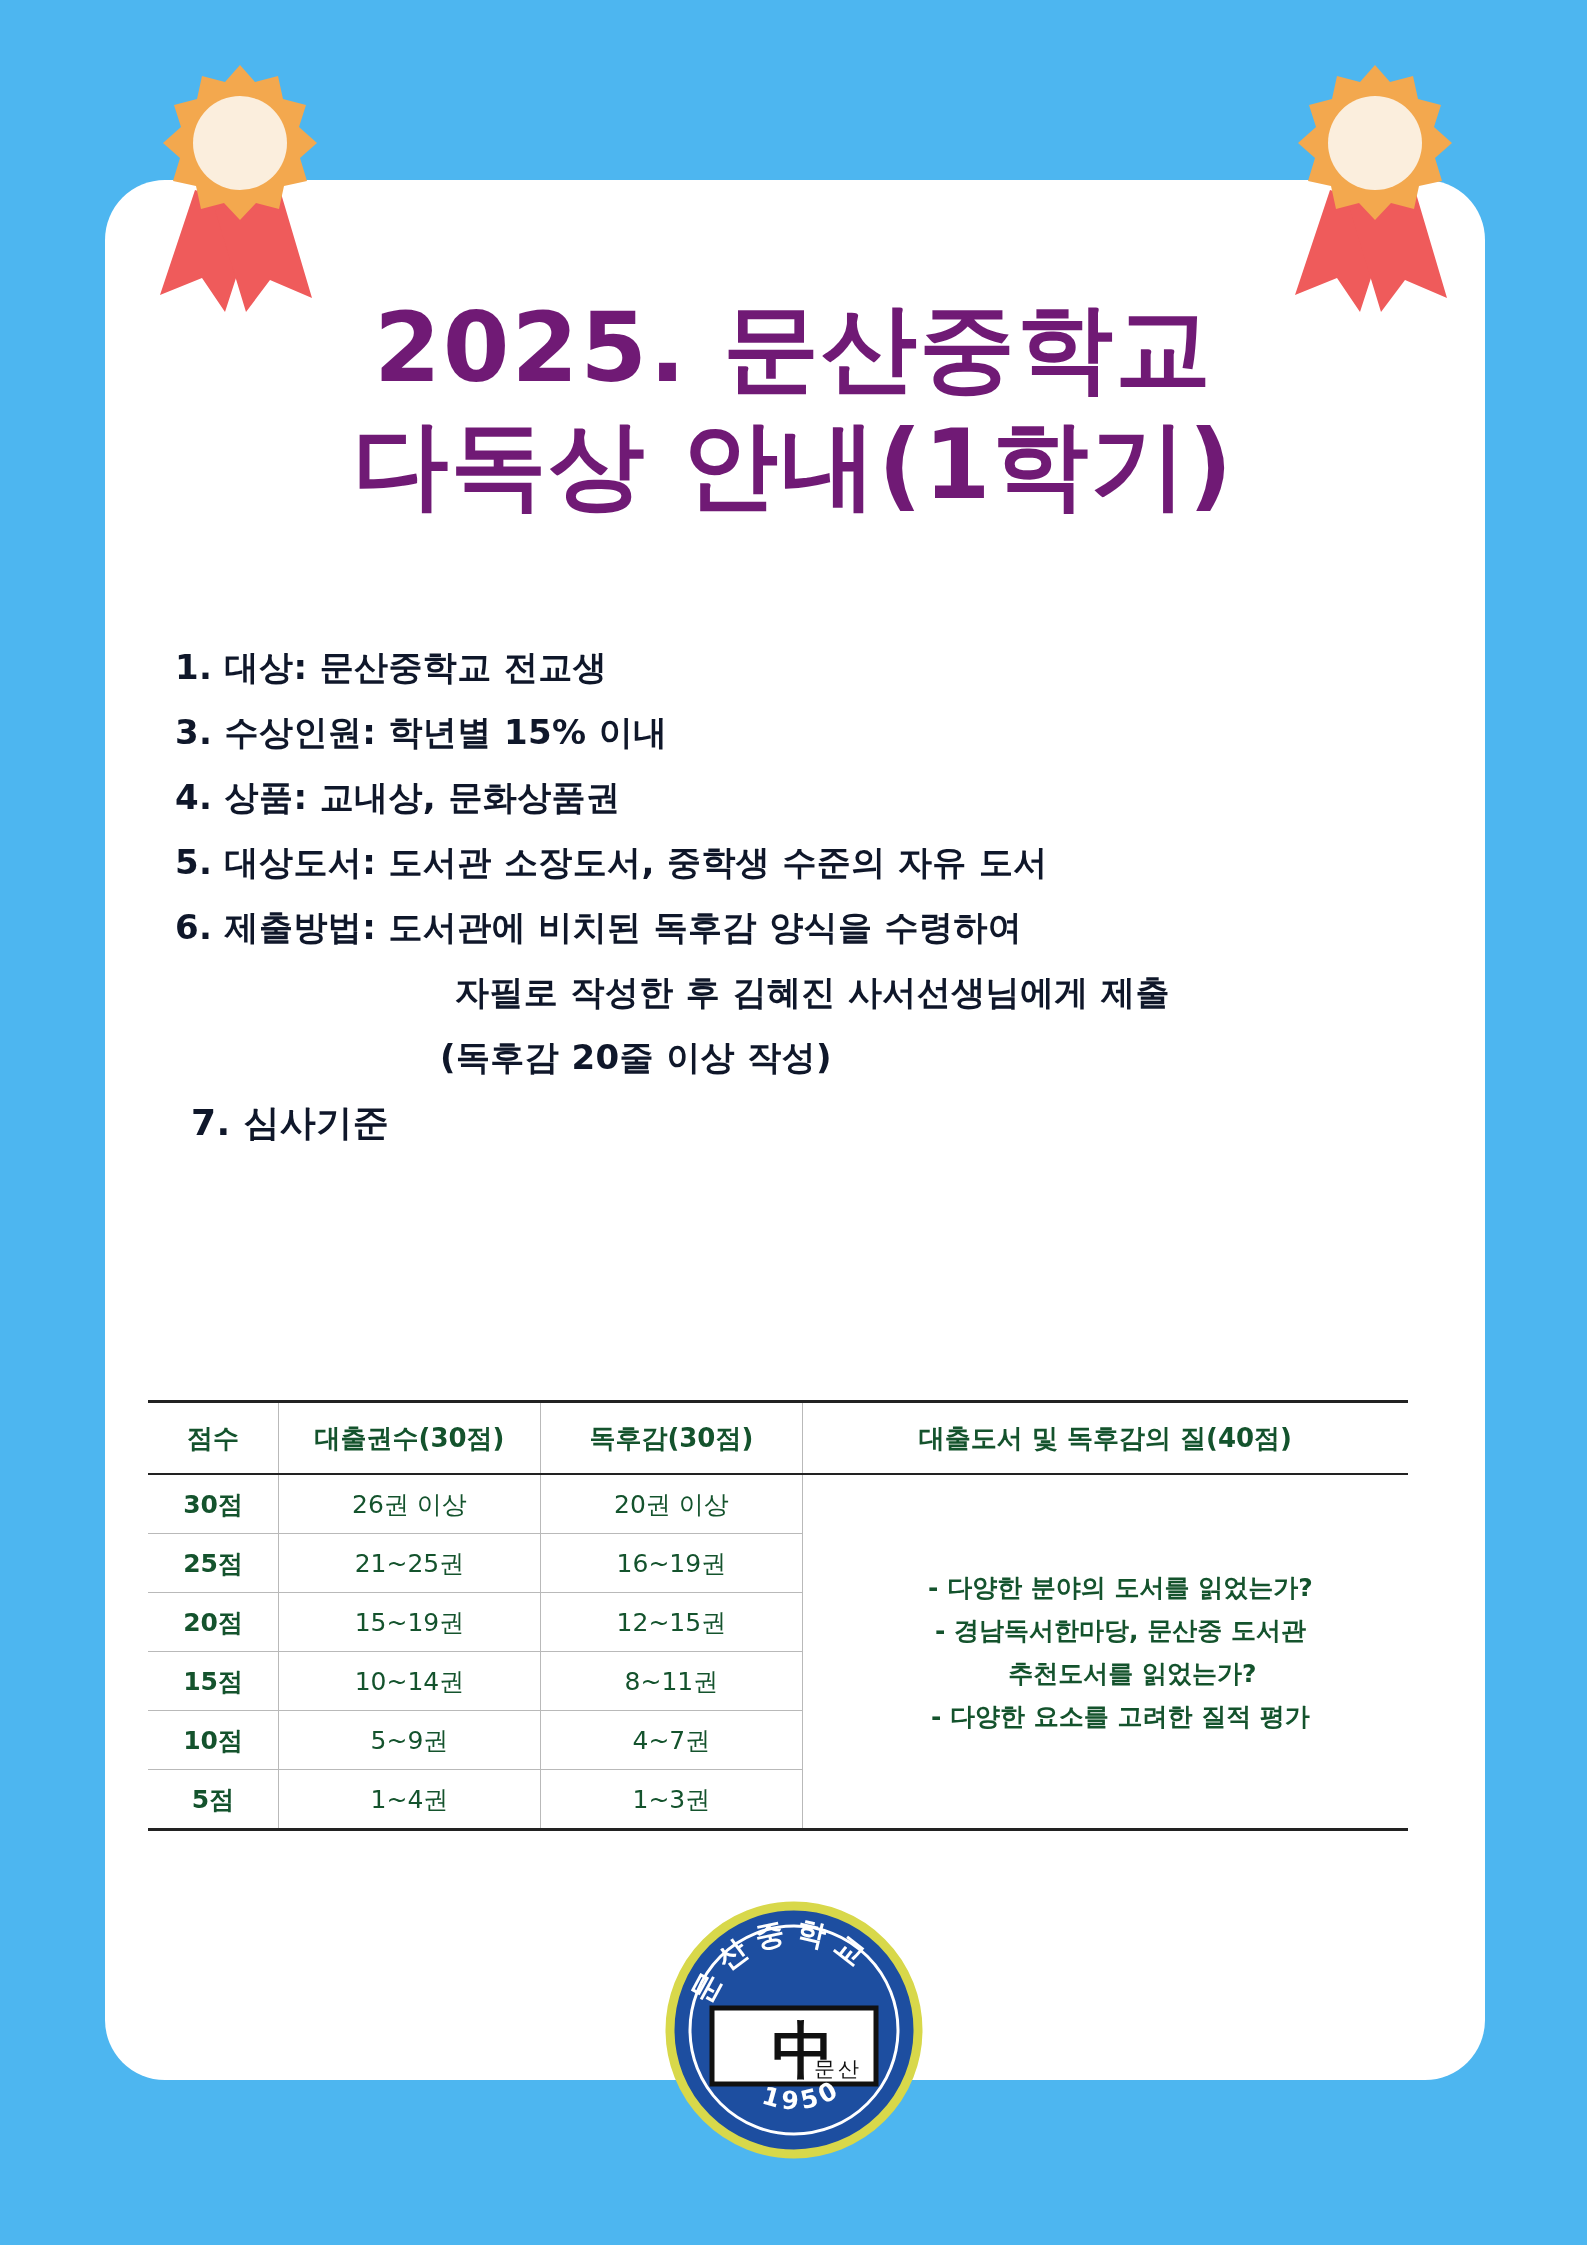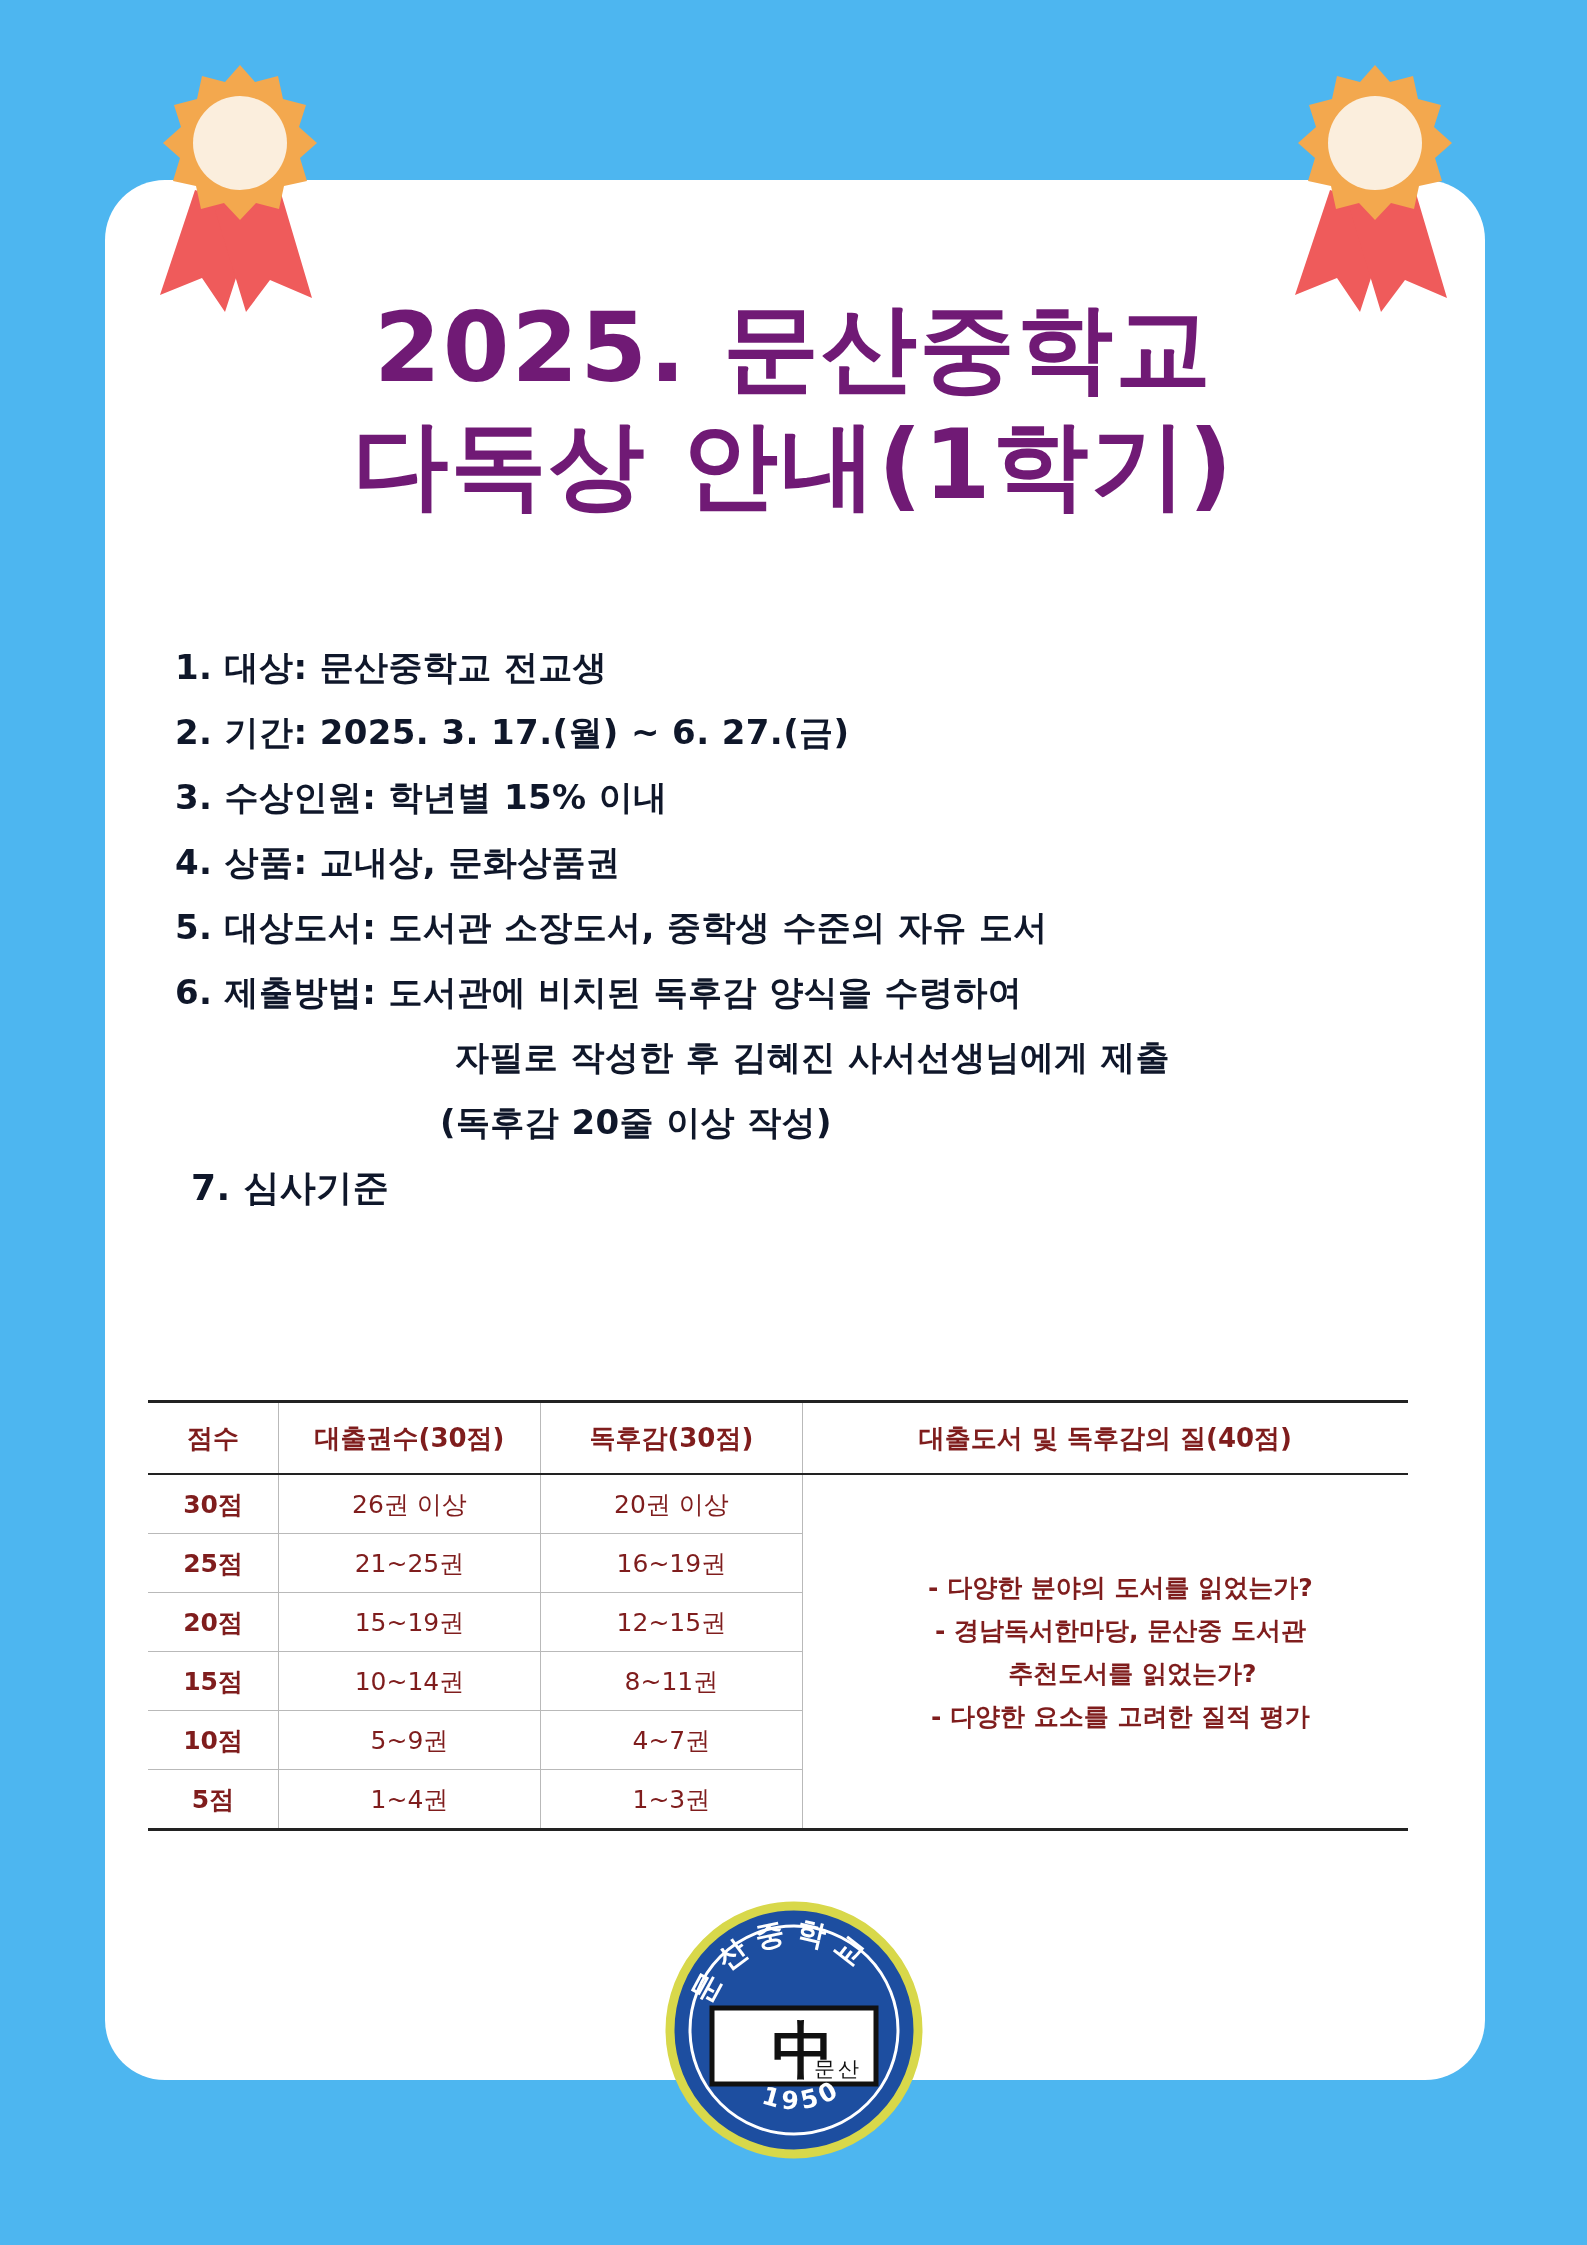--- a/index.html
+++ b/index.html
@@ -87,21 +87,21 @@
     left: 148px;
     top: 1400px;
     width: 1270px;
     z-index: 6;
   }
   table.criteria {
     border-collapse: collapse;
     width: 1260px;
     font-family: "DejaVu Sans", sans-serif;
     font-size: 25px;
-    color: #7f1d1d;
+    color: #14532d;
   }
   table.criteria th, table.criteria td {
     padding: 0;
     text-align: center;
     vertical-align: middle;
     height: 58px;
   }
   table.criteria thead th {
     border-top: 3px solid #222;
     border-bottom: 2px solid #222;
@@ -164,21 +164,20 @@
     <circle cx="100" cy="83" r="47" fill="#fbeedd"></circle>
   </svg>
 
   <div class="title-block">
     <div class="title-line">2025. 문산중학교</div>
     <div class="title-line">다독상 안내(1학기)</div>
   </div>
 
   <div class="body-list">
     <div class="line">1. 대상: 문산중학교 전교생</div>
-    <div class="line">2. 기간: 2025. 3. 17.(월) ~ 6. 27.(금)</div>
     <div class="line">3. 수상인원: 학년별 15% 이내</div>
     <div class="line">4. 상품: 교내상, 문화상품권</div>
     <div class="line">5. 대상도서: 도서관 소장도서, 중학생 수준의 자유 도서</div>
     <div class="line">6. 제출방법: 도서관에 비치된 독후감 양식을 수령하여</div>
     <div class="line indent-1">자필로 작성한 후 김혜진 사서선생님에게 제출</div>
     <div class="line indent-2">(독후감 20줄 이상 작성)</div>
     <div class="line heading7">7. 심사기준</div>
   </div>
 
   <div class="table-wrap">

